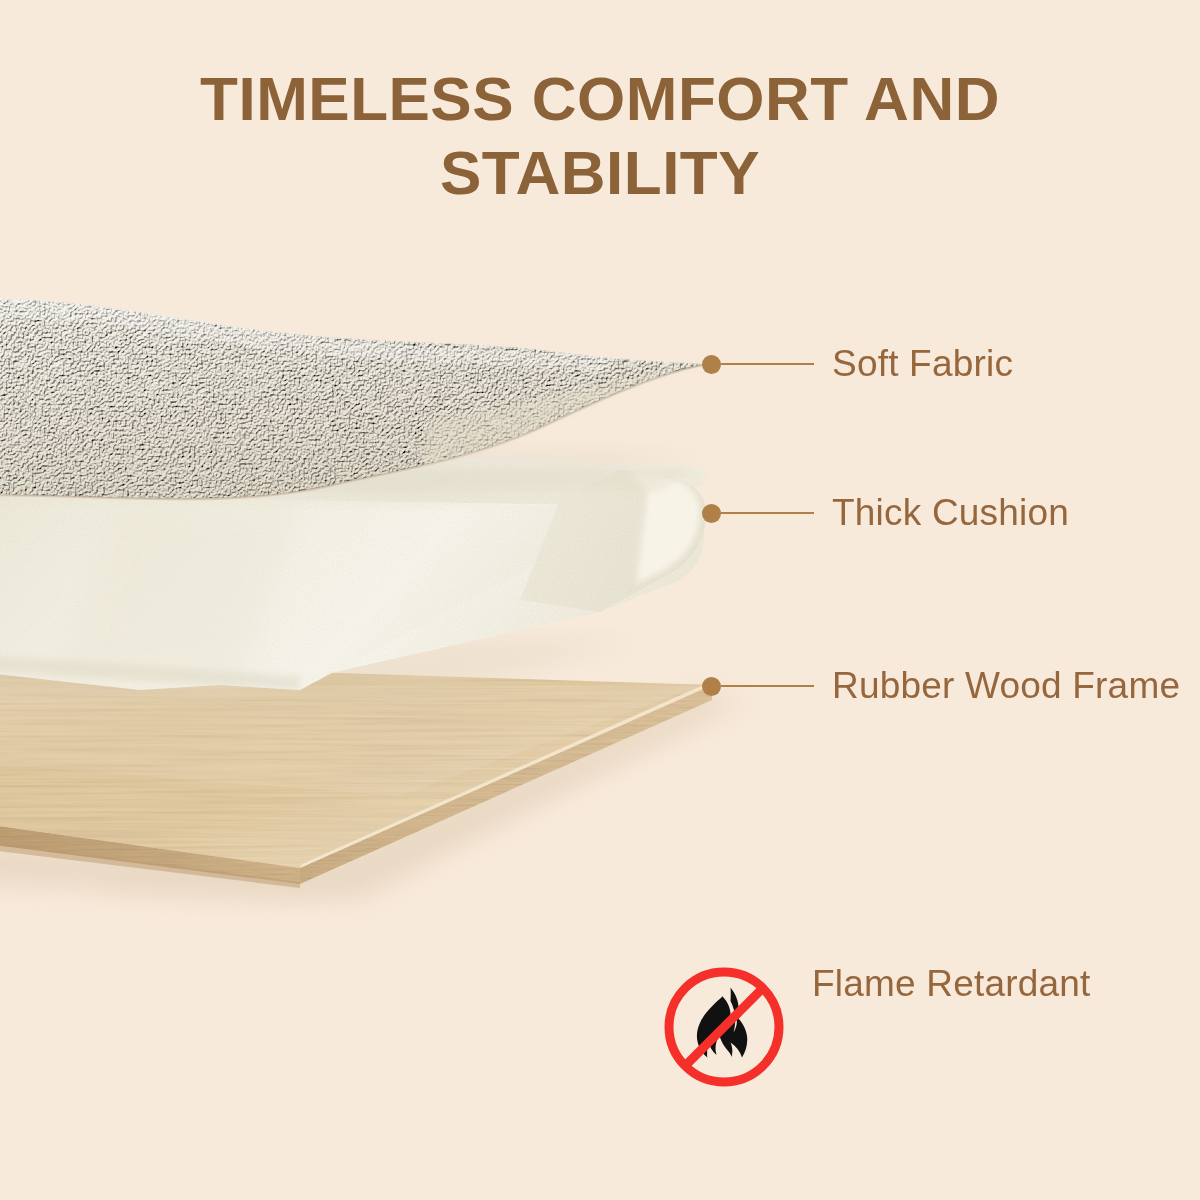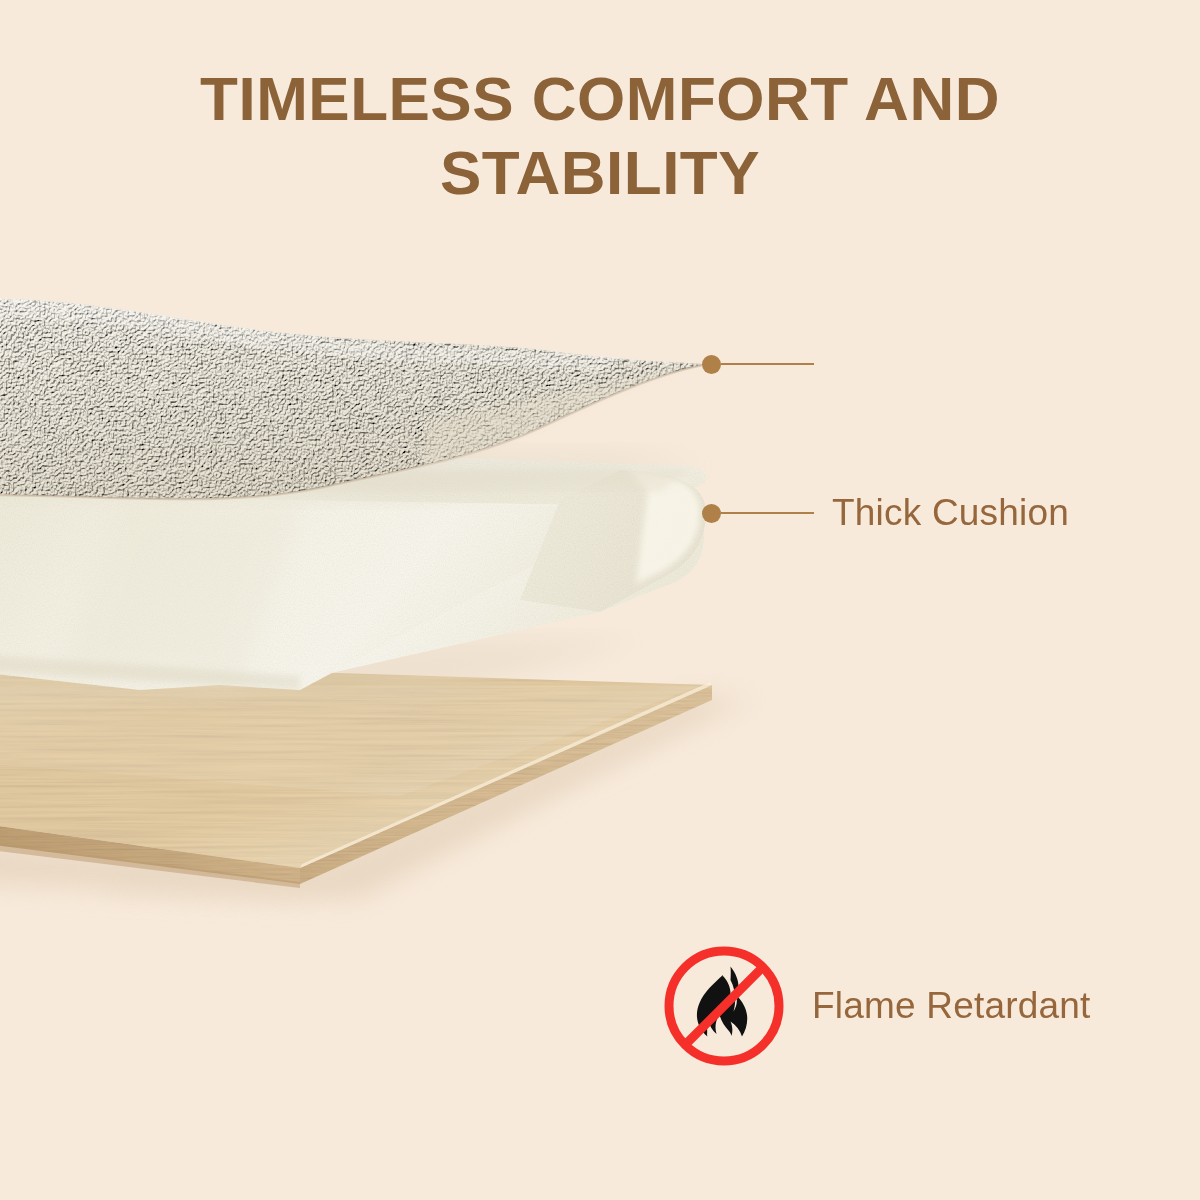--- a/index.html
+++ b/index.html
@@ -81,23 +81,22 @@
   #callout-1 { left: 702px; top: 493px; justify-content: flex-end; }
   #callout-2 { left: 702px; top: 666px; }
   #callout-0 .callout-line { width: 93px; }
   #callout-1 .callout-line { width: 93px; }
   #callout-2 .callout-line { width: 93px; }
 
   
   .badge {
     position: absolute;
     left: 660px;
-    top: 942px;
+    top: 963px;
     display: flex;
-    align-items: center;
   }
   .badge-icon {
     width: 128px;
     height: 128px;
     flex: 0 0 auto;
   }
   .badge-label {
     margin-left: 24px;
     color: #96673C;
     font-family: "Liberation Sans", sans-serif;
@@ -276,28 +275,34 @@
         <path d="M -60 300 C 80 294 190 322 300 336 C 410 350 520 348 620 358 L 600 372 C 490 362 380 364 280 350 C 170 336 60 310 -60 318 Z" fill="#FFFFFF" opacity="0.25"></path>
 
         <path d="M 430 420 C 520 404 620 380 706 364 C 660 372 600 400 540 428 C 500 448 460 458 420 468 Z" fill="#E4DCC9" opacity="0.5" filter="url(#tinyBlur)"></path>
       </g>
     </svg>
   </div>
 
   <div class="callout" id="callout-0">
     <span class="callout-dot"></span>
     <span class="callout-line"></span>
+    <span class="callout-label">Soft Fabric</span>
   </div>
 
   <div class="callout" id="callout-1">
     <span class="callout-dot"></span>
     <span class="callout-line"></span>
     <span class="callout-label">Thick Cushion</span>
   </div>
 
+  <div class="callout" id="callout-2">
+    <span class="callout-dot"></span>
+    <span class="callout-line"></span>
+    <span class="callout-label">Rubber Wood Frame</span>
+  </div>
 
   <div class="badge">
     <span class="badge-icon">
       <svg width="128" height="128" viewBox="0 0 128 128" xmlns="http://www.w3.org/2000/svg">
 
         <g>
           <path d="M70.5 24.5
                    C 78 34 80.5 44 77 53.5
                    C 75.5 57.5 72.5 60.5 69 61
                    C 72.5 51 70 41.5 63 34

